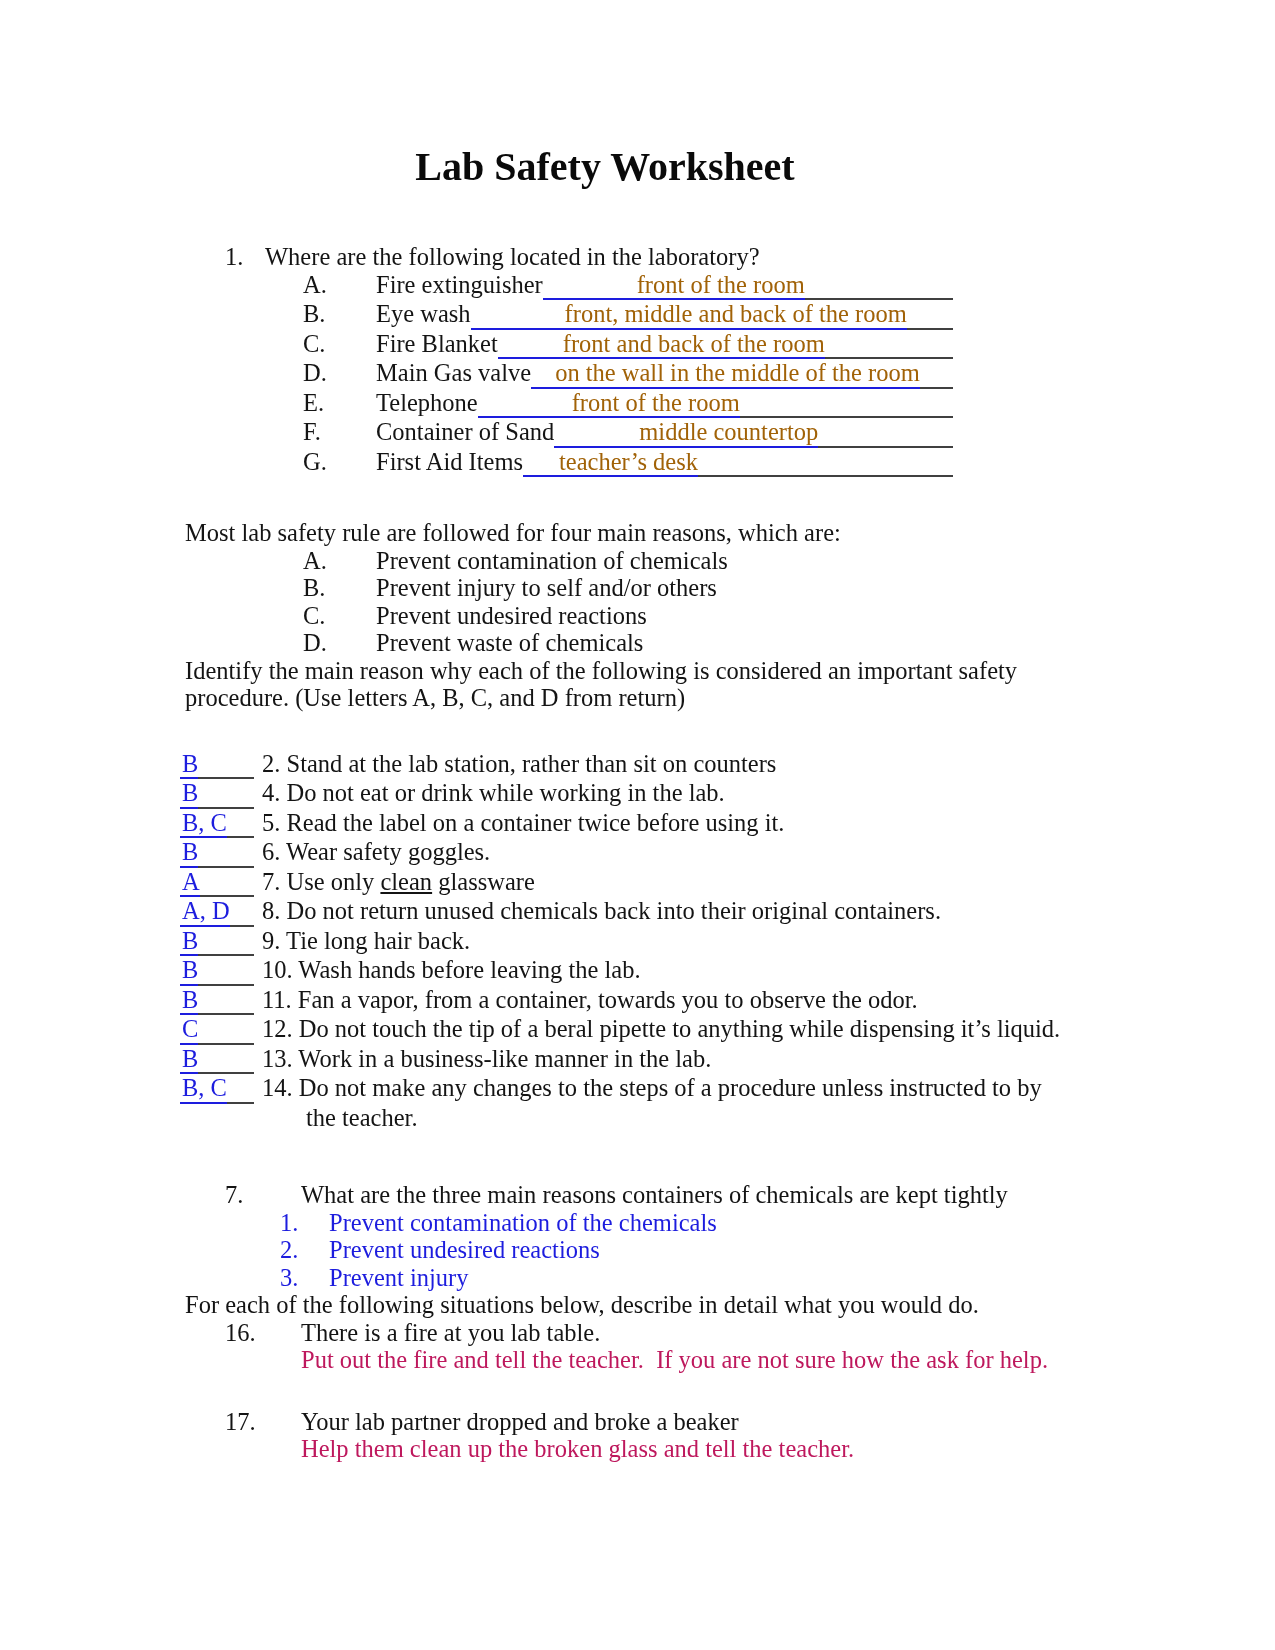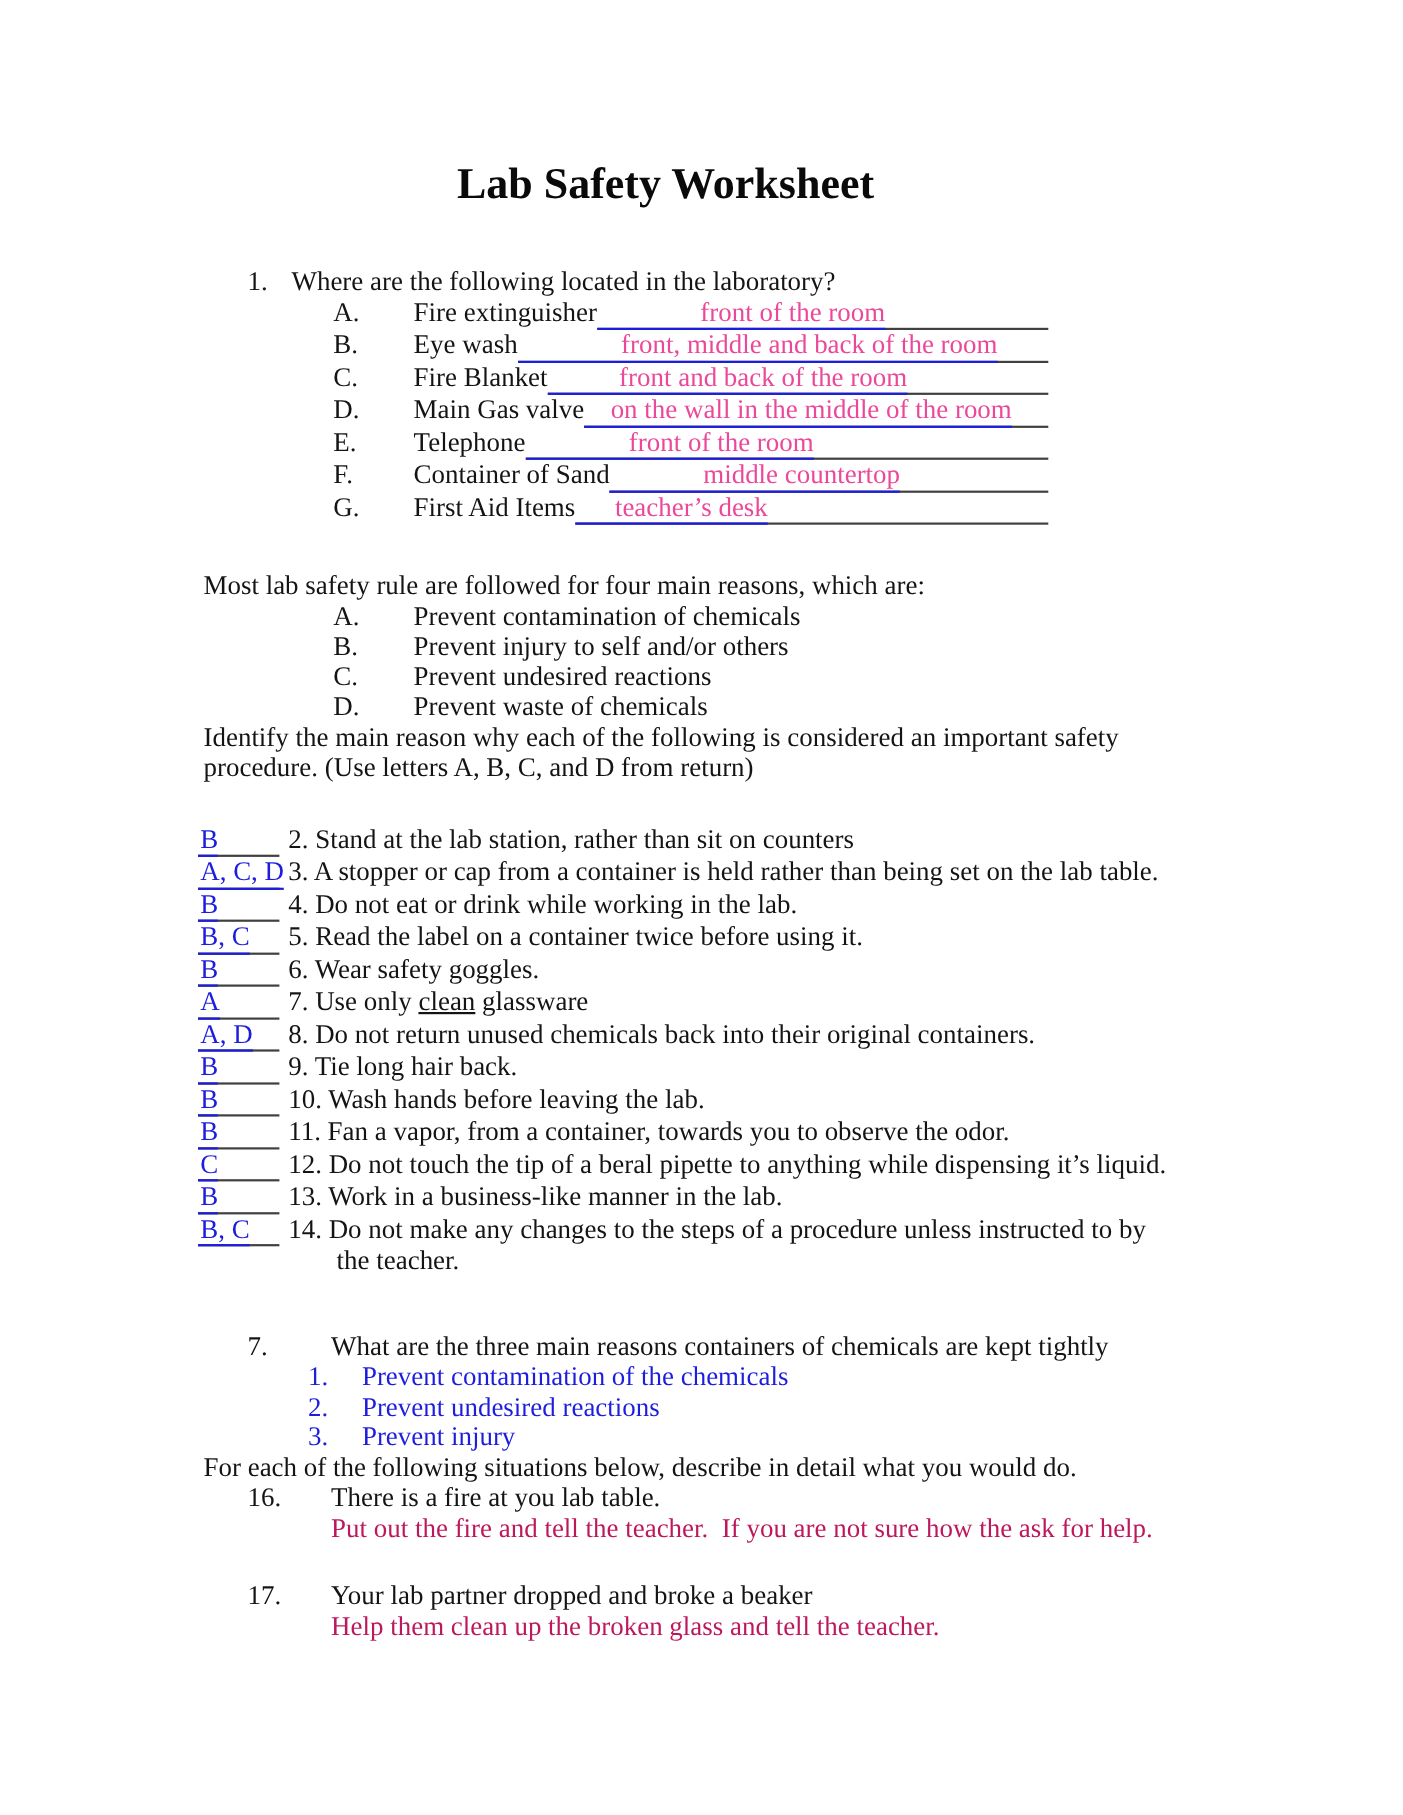--- a/index.html
+++ b/index.html
@@ -29,21 +29,21 @@
   .mt-17   { margin-top:34px; }
 
   
   .qline { display:flex; margin-left:40px; }
   .qnum  { display:inline-block; width:40px; flex-shrink:0; }
   .q1row { display:flex; align-items:baseline; margin-left:118px; width:650px; }
   .letter{ width:73px; flex-shrink:0; }
   .lbl   { flex-shrink:0; white-space:nowrap; }
   .blank { flex:1; display:flex; min-width:0; border-bottom:2px solid #404040; }
   .answer{
-    color:#ec4899;
+    color:#a16207;
     border-bottom:2px solid #1d1dde;
     margin-bottom:-2px;
     white-space:nowrap;
   }
   .q1 .q1row:nth-child(1) .answer { padding-left:94px; }
   .q1 .q1row:nth-child(2) .answer { padding-left:94px;text-align:right; }
   .q1 .q1row:nth-child(3) .answer { padding-left:65px; }
   .q1 .q1row:nth-child(4) .answer { padding-left:24px; }
   .q1 .q1row:nth-child(5) .answer { padding-left:94px; }
   .q1 .q1row:nth-child(6) .answer { padding-left:85px; }
@@ -163,26 +163,20 @@
 
   <div>
     <div class="mrow mt-items">
       <span class="slot">
           <span class="mans">B</span>
         </span>
       <span class="mtext">2. Stand at the lab station, rather than sit on counters</span>
     </div>
     <div class="mrow">
       <span class="slot">
-          <span class="mans">A, C, D</span>
-        </span>
-      <span class="mtext">3. A stopper or cap from a container is held rather than being set on the lab table.</span>
-    </div>
-    <div class="mrow">
-      <span class="slot">
           <span class="mans">B</span>
         </span>
       <span class="mtext">4. Do not eat or drink while working in the lab.</span>
     </div>
     <div class="mrow">
       <span class="slot">
           <span class="mans">B, C</span>
         </span>
       <span class="mtext">5. Read the label on a container twice before using it.</span>
     </div>

